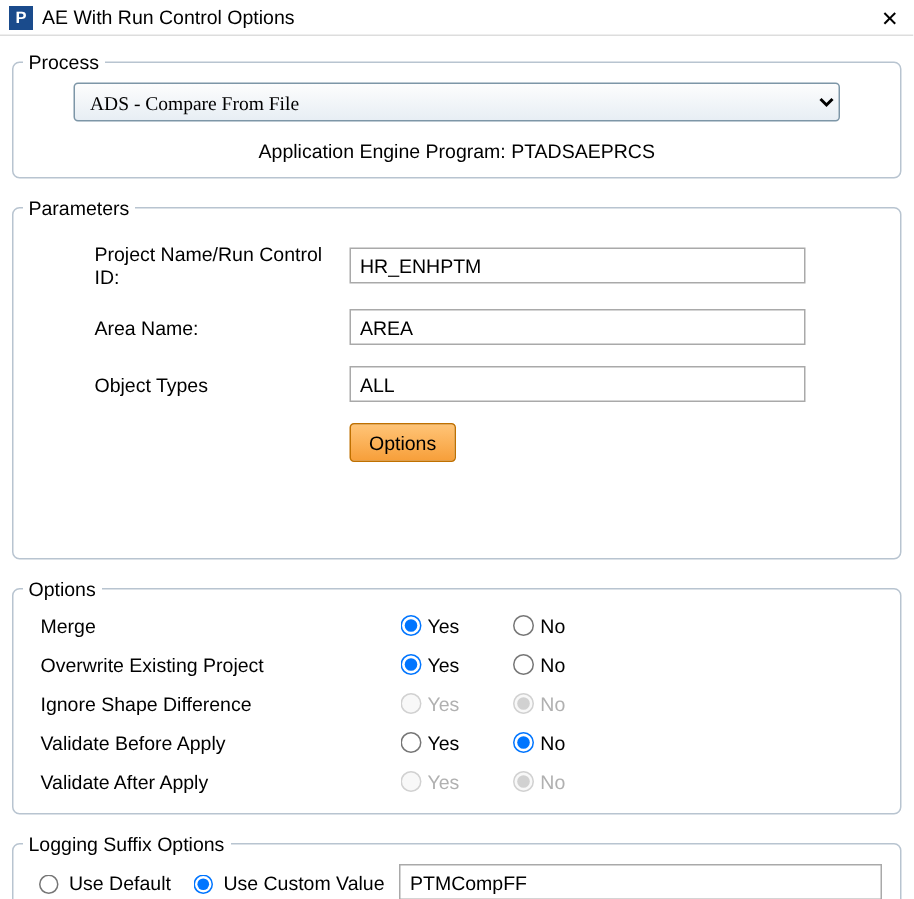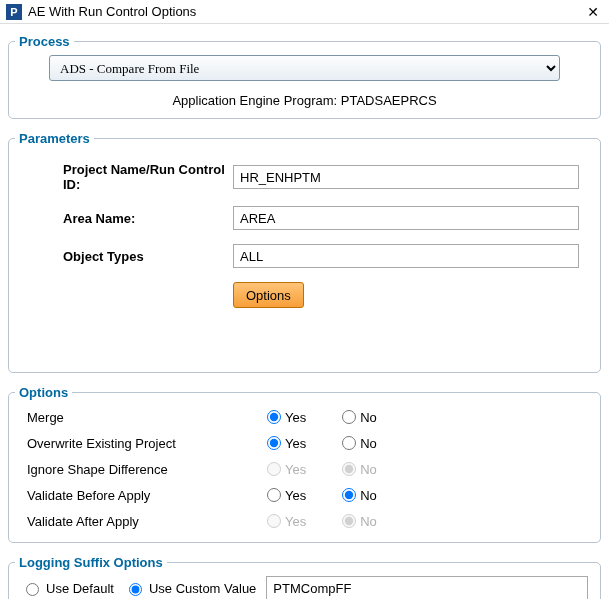--- a/index.html
+++ b/index.html
@@ -41,23 +41,22 @@
   }
   fieldset.group {
     border: 1px solid #b8c4d0;
     border-radius: 5px;
     margin: 6px 2px 12px 2px;
     padding: 0;
   }
   fieldset.group > legend {
     padding: 0 4px;
     margin-left: 6px;
-    color: #0369a1;
-    font-size: 13px;
-    font-weight: bold;
+    color: #000000;
+    font-size: 13px;
   }
   .group-body {
     padding: 10px 14px 14px 14px;
   }
   .process-select-wrap {
     padding: 6px 40px 4px 40px;
   }
   .process-select {
     width: 100%;
     height: 26px;
@@ -73,24 +72,23 @@
     padding: 8px 0 10px 0;
   }
   .param-row {
     display: flex;
     align-items: center;
     margin: 6px 0 14px 0;
   }
   .param-label {
     width: 210px;
     padding-left: 40px;
-    font-weight: bold;
   }
   .param-input {
-    width: 346px;
+    width: 304px;
     height: 24px;
     border: 1px solid #a9a9a9;
     font-size: 13px;
     padding: 2px 6px;
   }
   .btn-options {
     margin-left: 210px;
     height: 26px;
     padding: 0 12px;
     border: 1px solid #c07000;

